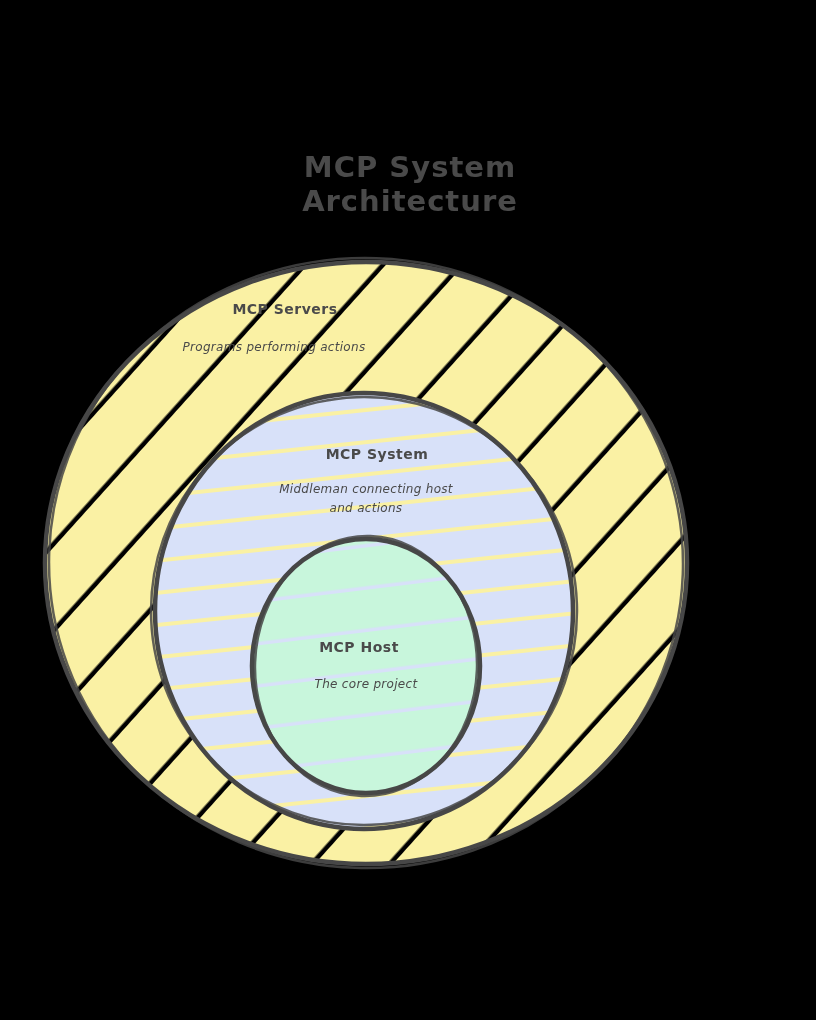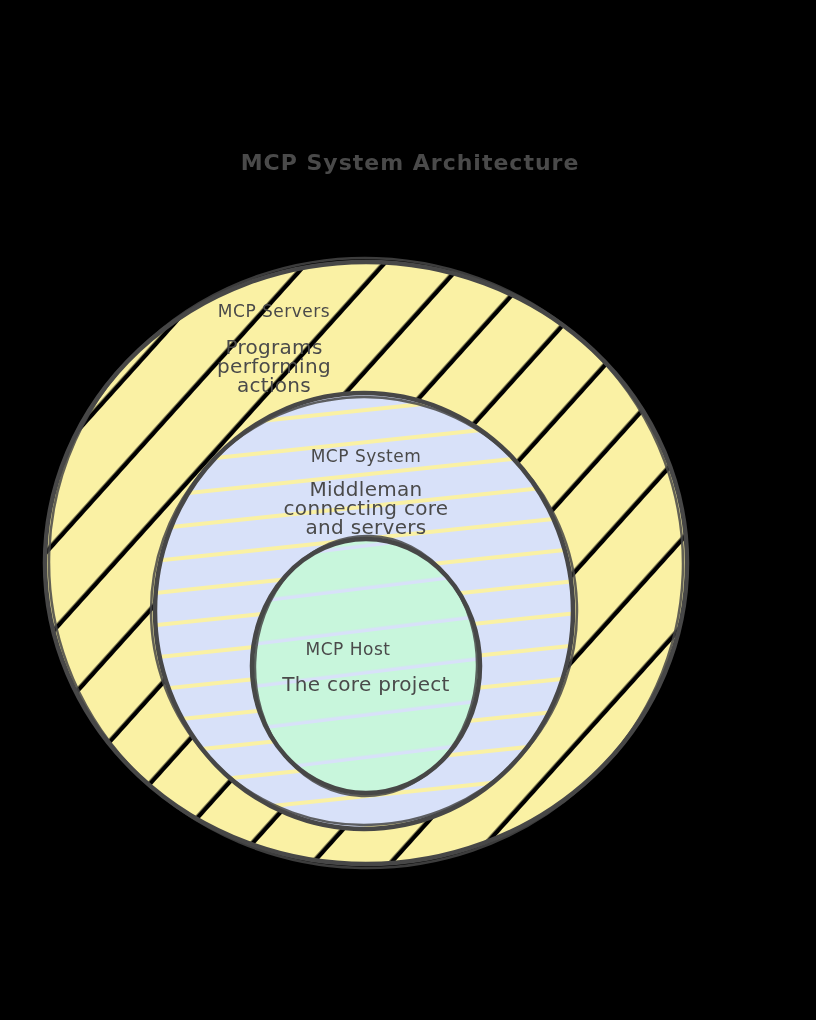--- a/index.html
+++ b/index.html
@@ -19,33 +19,35 @@
     left: 0;
     top: 0;
   }
   .txt {
     position: absolute;
     transform: translateX(-50%);
     text-align: center;
     white-space: pre-line;
   }
   .diagram-title {
-    font-size: 22px;
+    font-size: 29px;
     font-weight: bold;
     letter-spacing: 1px;
   }
   .ring-label {
-    font-size: 17px;
-    font-weight: normal;
+    font-size: 14px;
+    font-weight: bold;
     letter-spacing: 0.5px;
+    margin-left: 11px;
   }
   .ring-desc {
-    font-size: 20px;
+    font-size: 12px;
     line-height: 19px;
     letter-spacing: 0.3px;
+    font-style: italic;
   }
 </style>
 </head>
 <body>
 
 <div class="canvas" style="background: rgb(0, 0, 0); color: rgb(74, 74, 74);">
 
   <svg width="816" height="1020" viewBox="0 0 816 1020">
     <defs>
       <pattern id="hatchYellow" patternUnits="userSpaceOnUse" width="58" height="58" patternTransform="rotate(-48)">
@@ -79,18 +81,18 @@
       <ellipse cx="366" cy="666" rx="111" ry="130" fill="none" stroke-width="2.5" opacity="0.85" transform="rotate(2 366 666)" stroke="#474747"></ellipse>
     </g>
   </svg>
 
   <div class="txt diagram-title" style="left:410px; top:150px;">MCP System Architecture</div>
 
   <div class="txt ring-label" style="left:274px; top:301px;">MCP Servers</div>
   <div class="txt ring-desc" style="left:274px; top:338px; width:185px;">Programs performing actions</div>
 
   <div class="txt ring-label" style="left:366px; top:446px;">MCP System</div>
-  <div class="txt ring-desc" style="left:366px; top:480px; width:195px;">Middleman connecting core and servers</div>
+  <div class="txt ring-desc" style="left:366px; top:480px; width:195px;">Middleman connecting host and actions</div>
 
   <div class="txt ring-label" style="left:348px; top:639px;">MCP Host</div>
   <div class="txt ring-desc" style="left:366px; top:675px; width:176px;">The core project</div>
 
 </div>
 
 </body></html>

